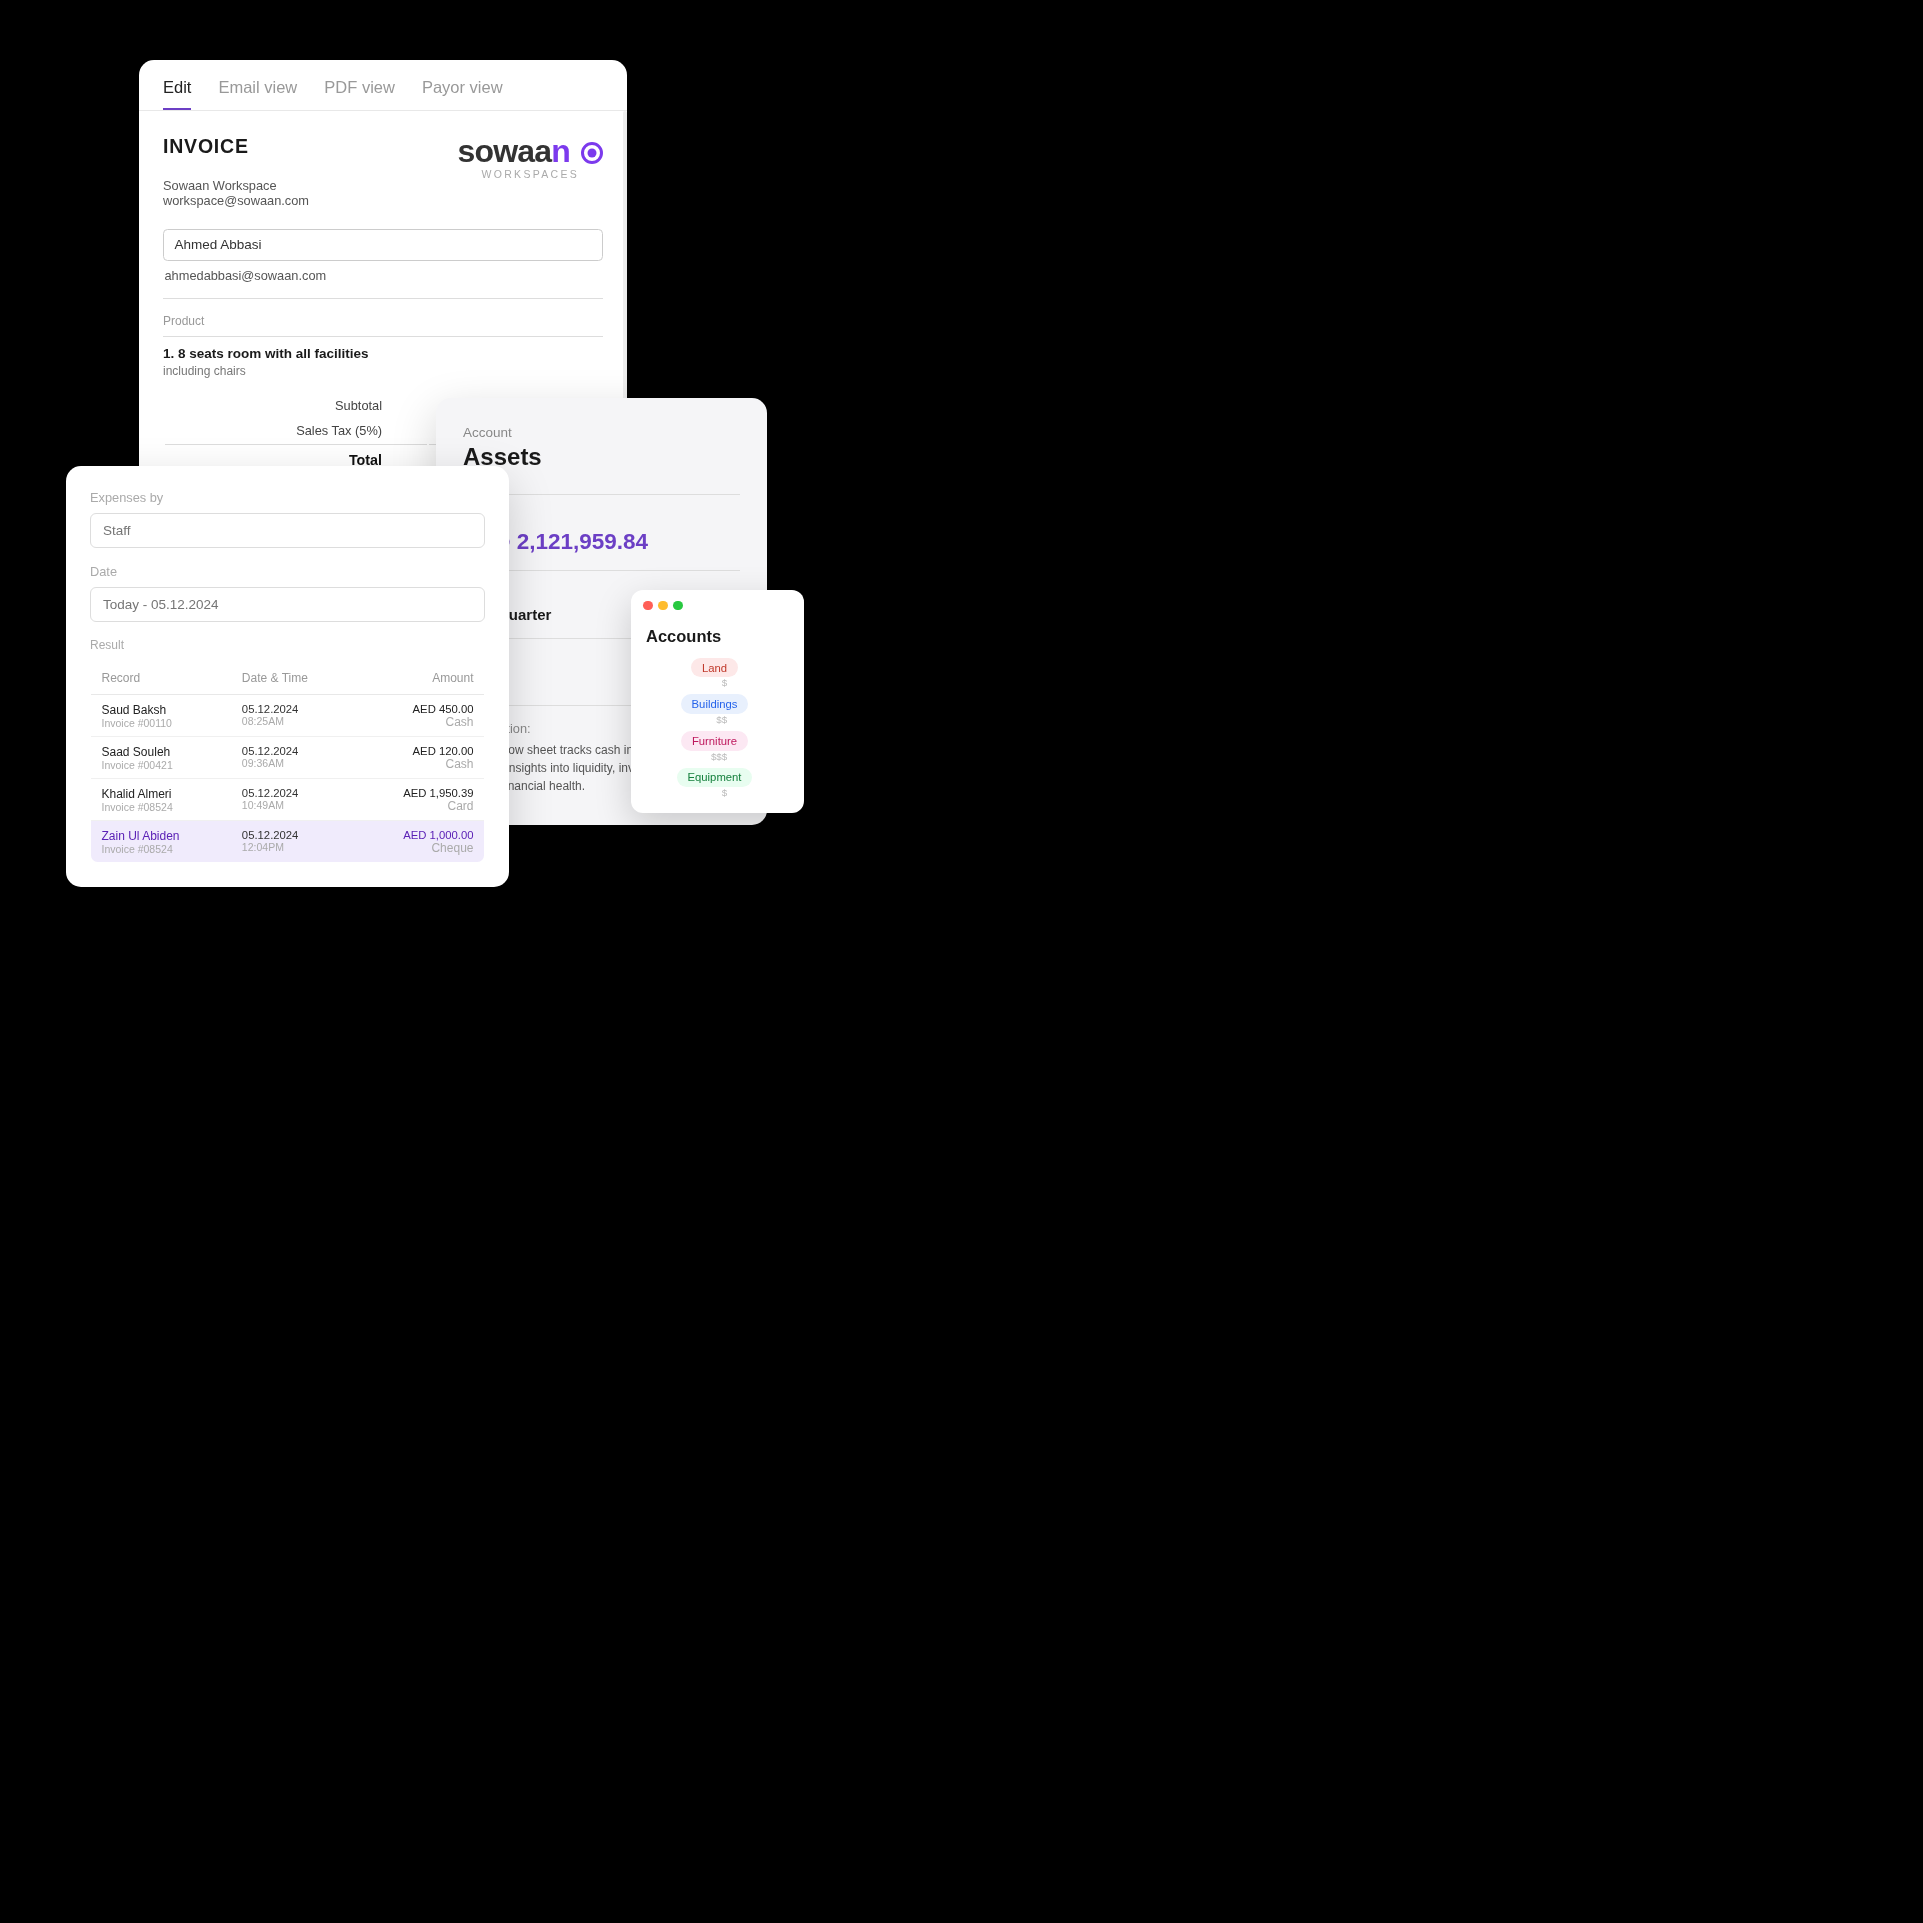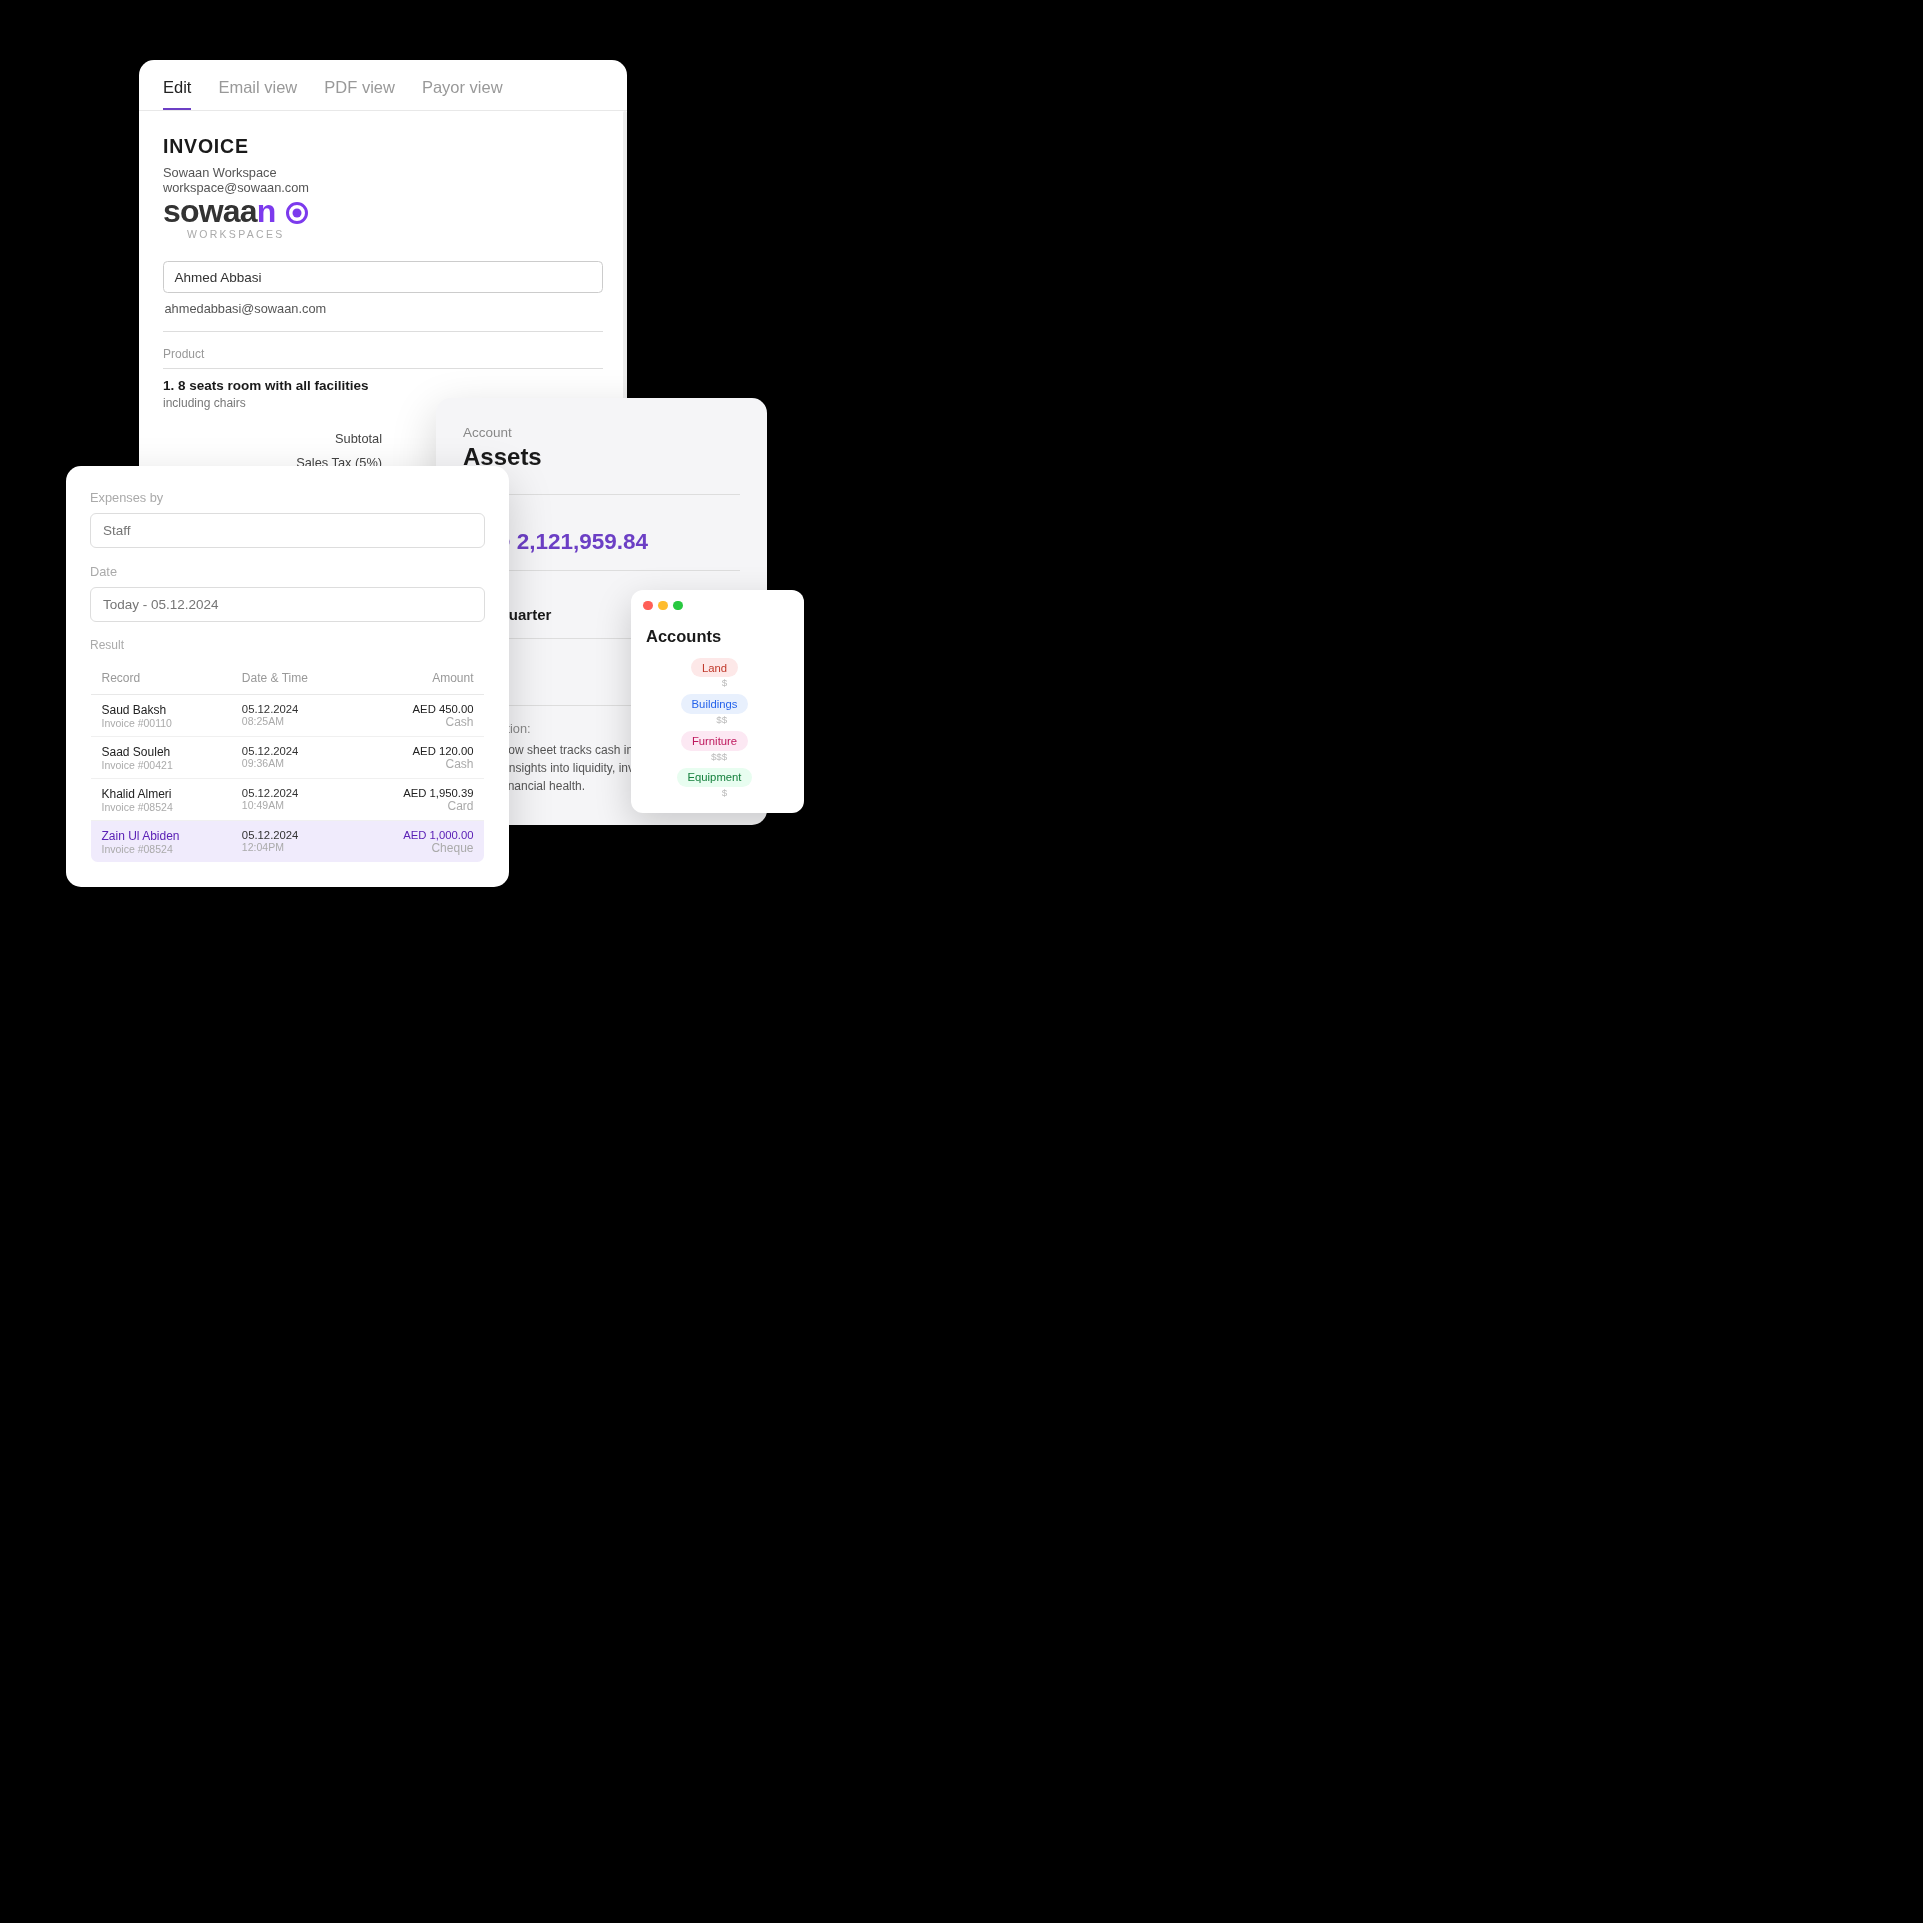--- a/index.html
+++ b/index.html
@@ -41,32 +41,31 @@
       border-bottom: 2.3px solid #6c3fc5;
     }
     .invoice-body {
       padding: 24px;
     }
     .invoice-header-row {
       display: flex;
       justify-content: space-between;
       align-items: flex-start;
       margin-bottom: 21px;
-      flex-direction: column;
     }
     .invoice-title {
       font-size: 19.5px;
       font-weight: 700;
       color: #1a1a1a;
       letter-spacing: 0.8px;
     }
     .invoice-company {
       font-size: 12.8px;
       color: #555;
-      margin-top: 7px;
+      margin-top: 20px;
     }
     .invoice-email {
       font-size: 12.8px;
       color: #555;
     }
     
     .sowaan-logo {
       display: flex;
       flex-direction: column;
       align-items: center;

